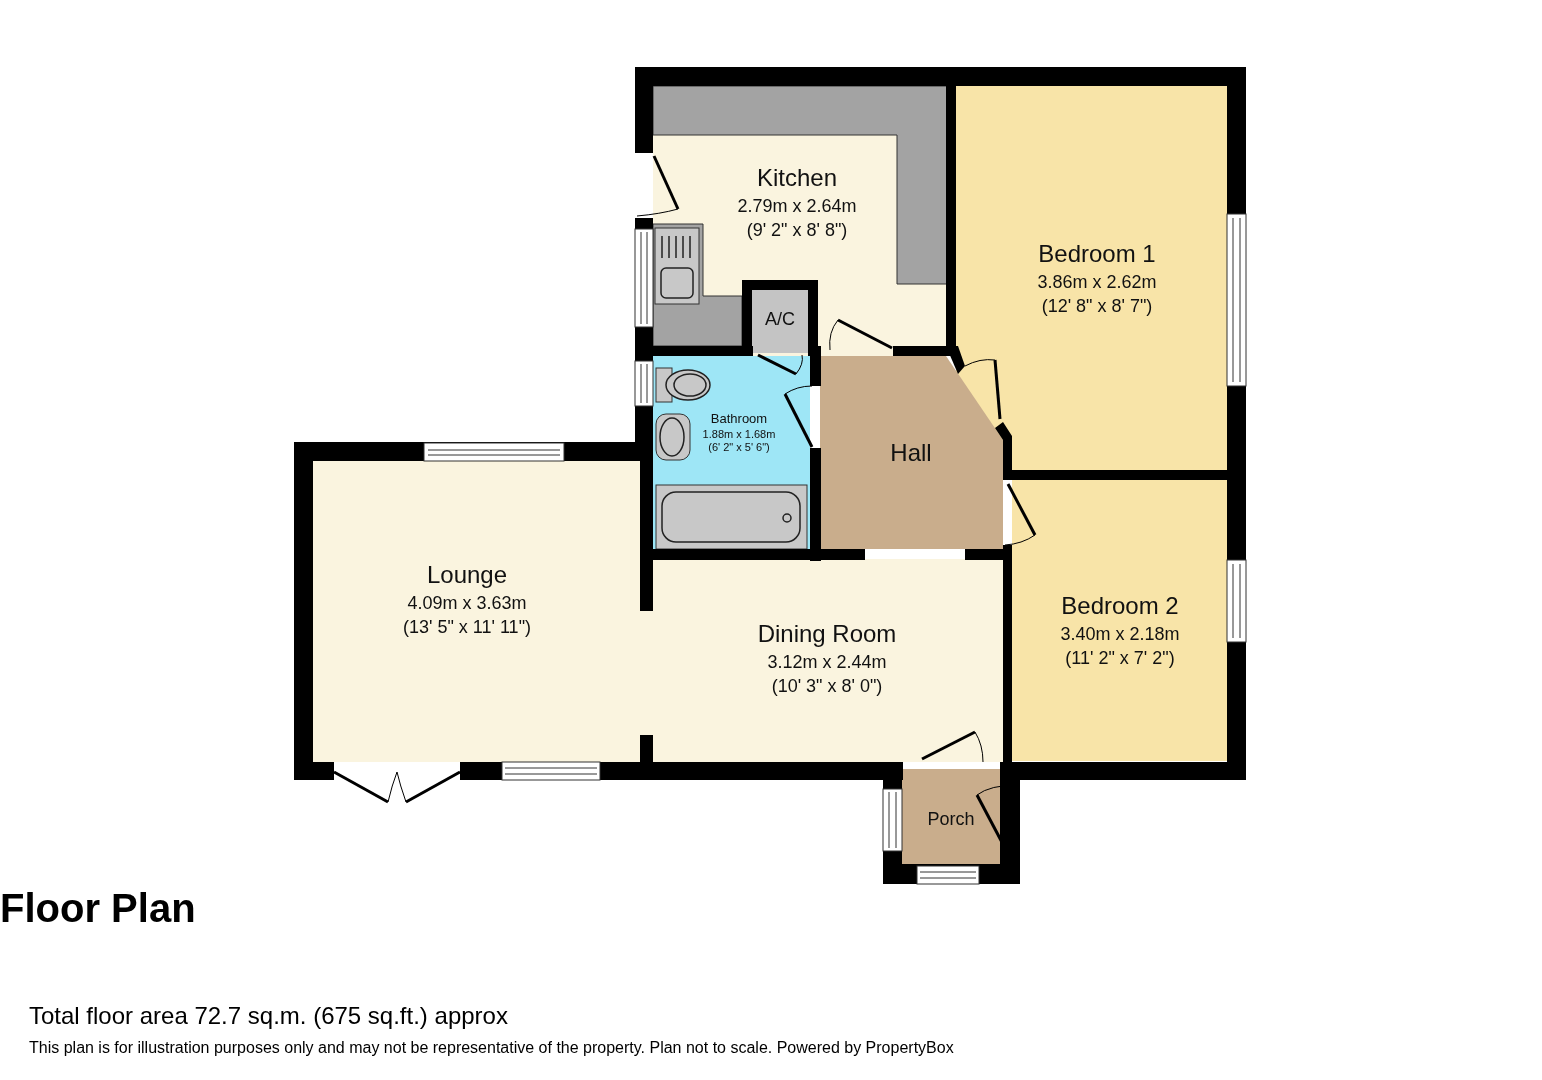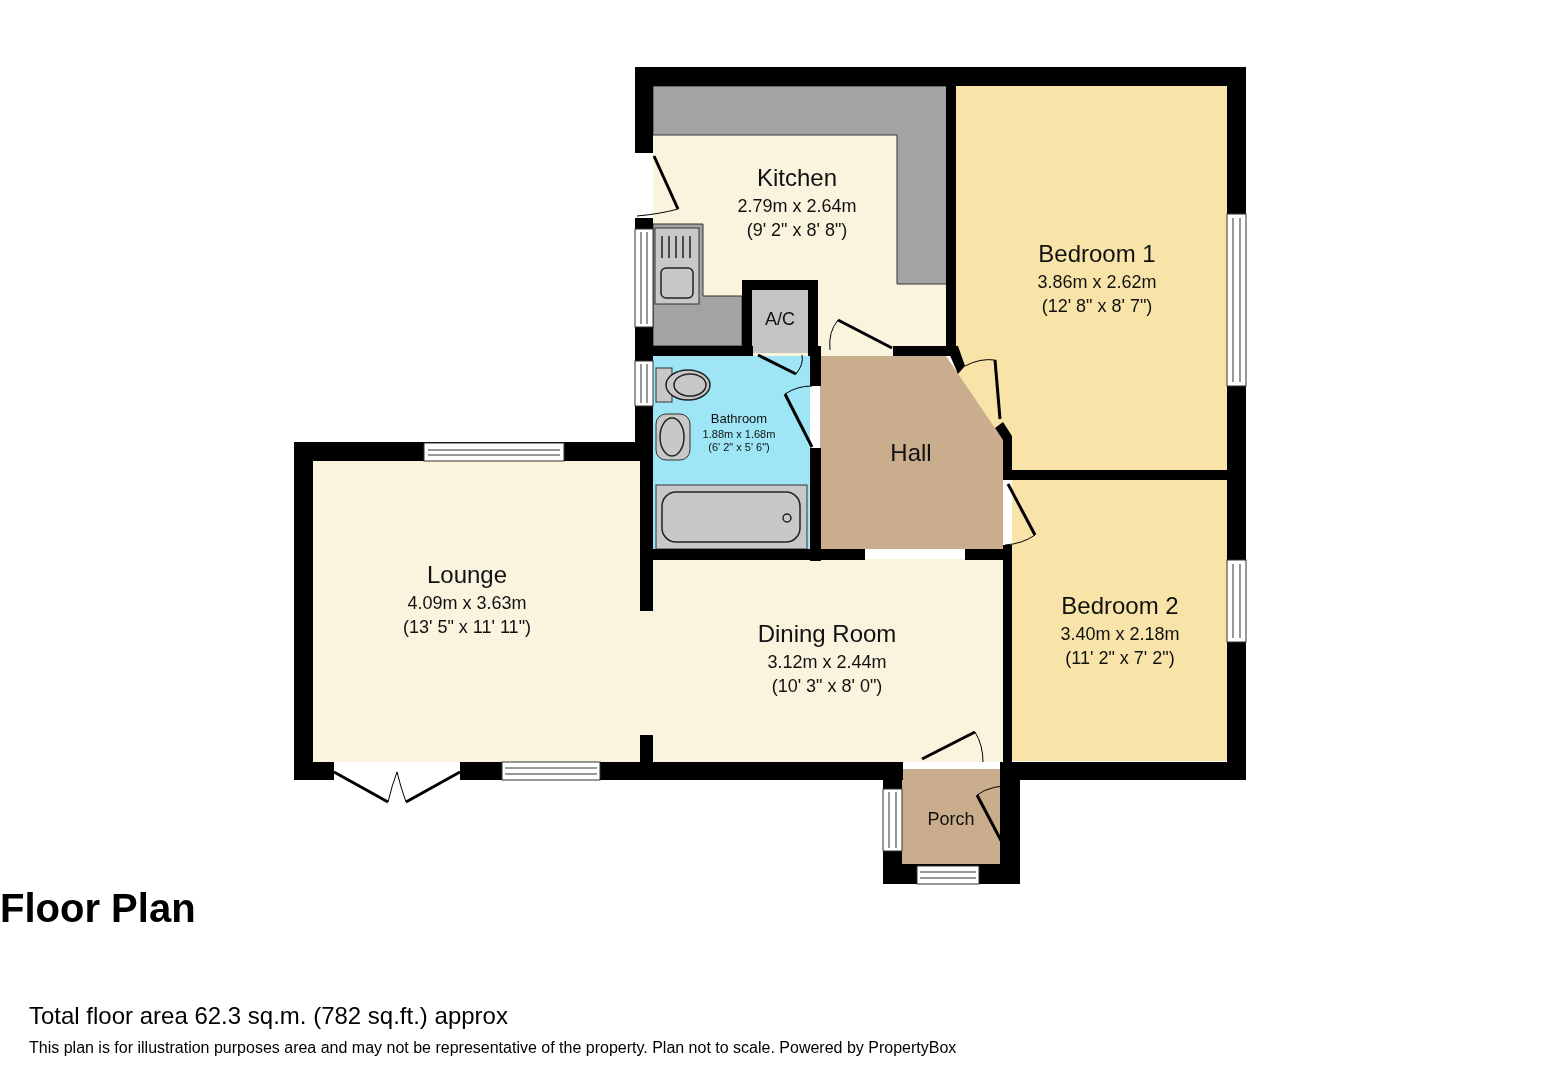--- a/index.html
+++ b/index.html
@@ -201,14 +201,14 @@
     <text class="room-label" x="1120" y="640" font-size="18">3.40m x 2.18m</text>
     <text class="room-label" x="1120" y="664" font-size="18">(11' 2" x 7' 2")</text>
 
     <text class="room-label" x="951" y="825" font-size="18">Porch</text>
 
     <text class="room-label" x="780" y="325" font-size="18">A/C</text>
   </g>
 </svg>
 
 <div class="title">Floor Plan</div>
-<div class="total">Total floor area 62.3 sq.m. (782 sq.ft.) approx</div>
-<div class="disclaimer">This plan is for illustration purposes area and may not be representative of the property. Plan not to scale. Powered by PropertyBox</div>
+<div class="total">Total floor area 72.7 sq.m. (675 sq.ft.) approx</div>
+<div class="disclaimer">This plan is for illustration purposes only and may not be representative of the property. Plan not to scale. Powered by PropertyBox</div>
 
 </body></html>

